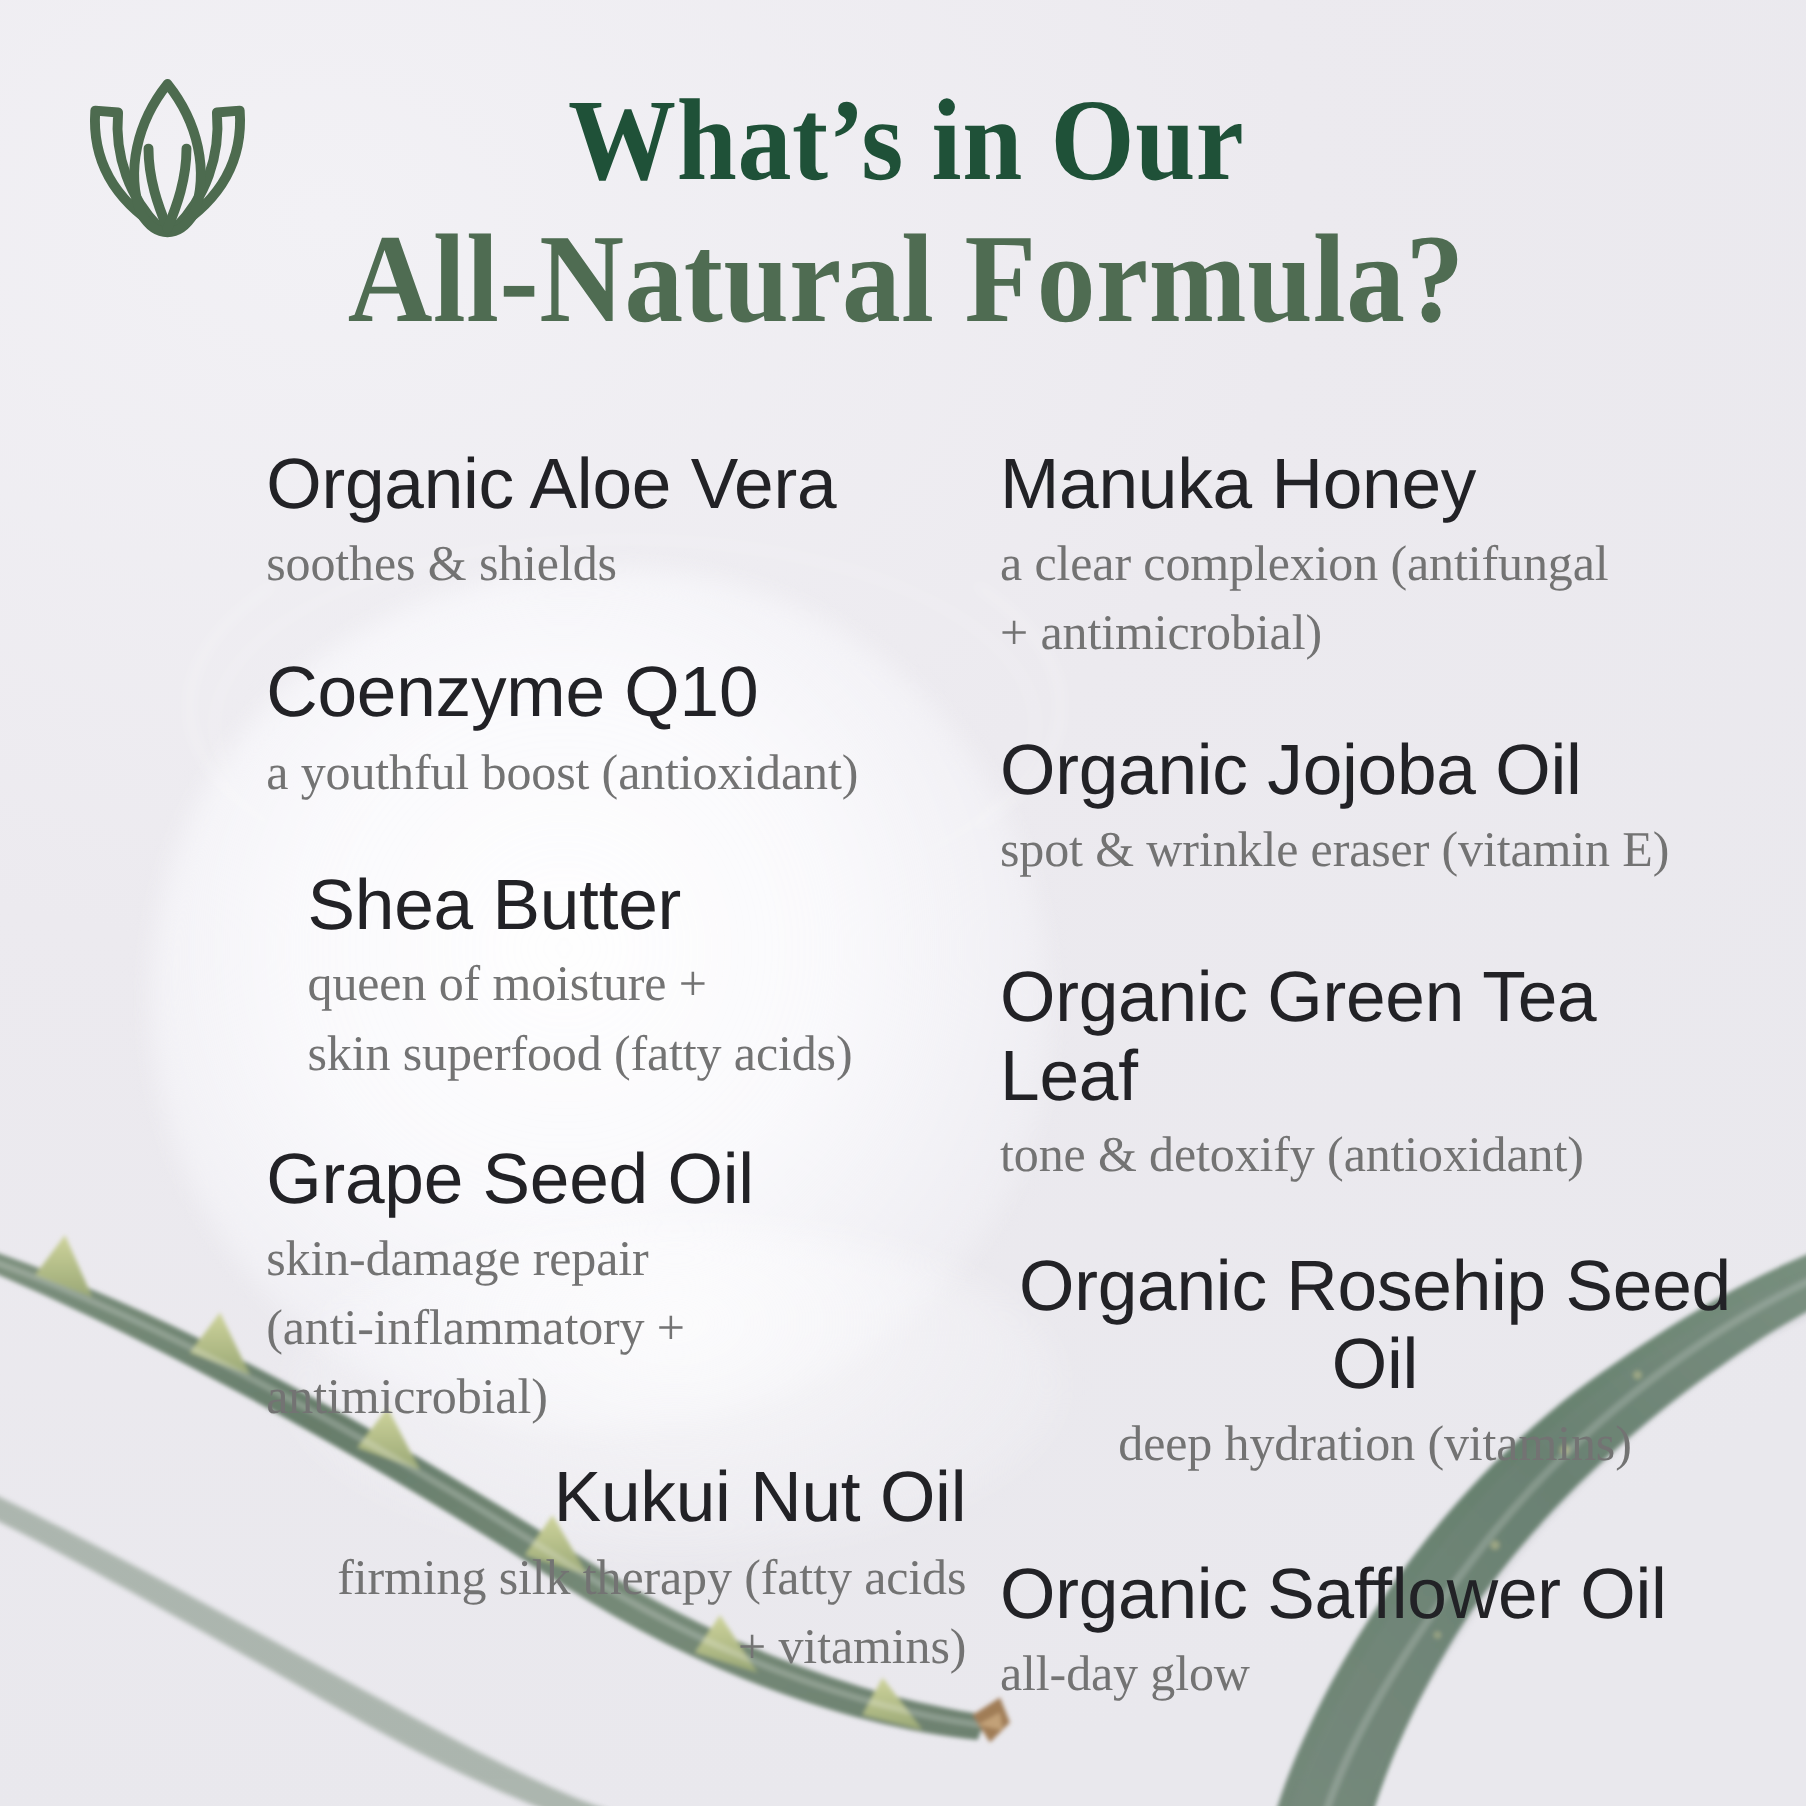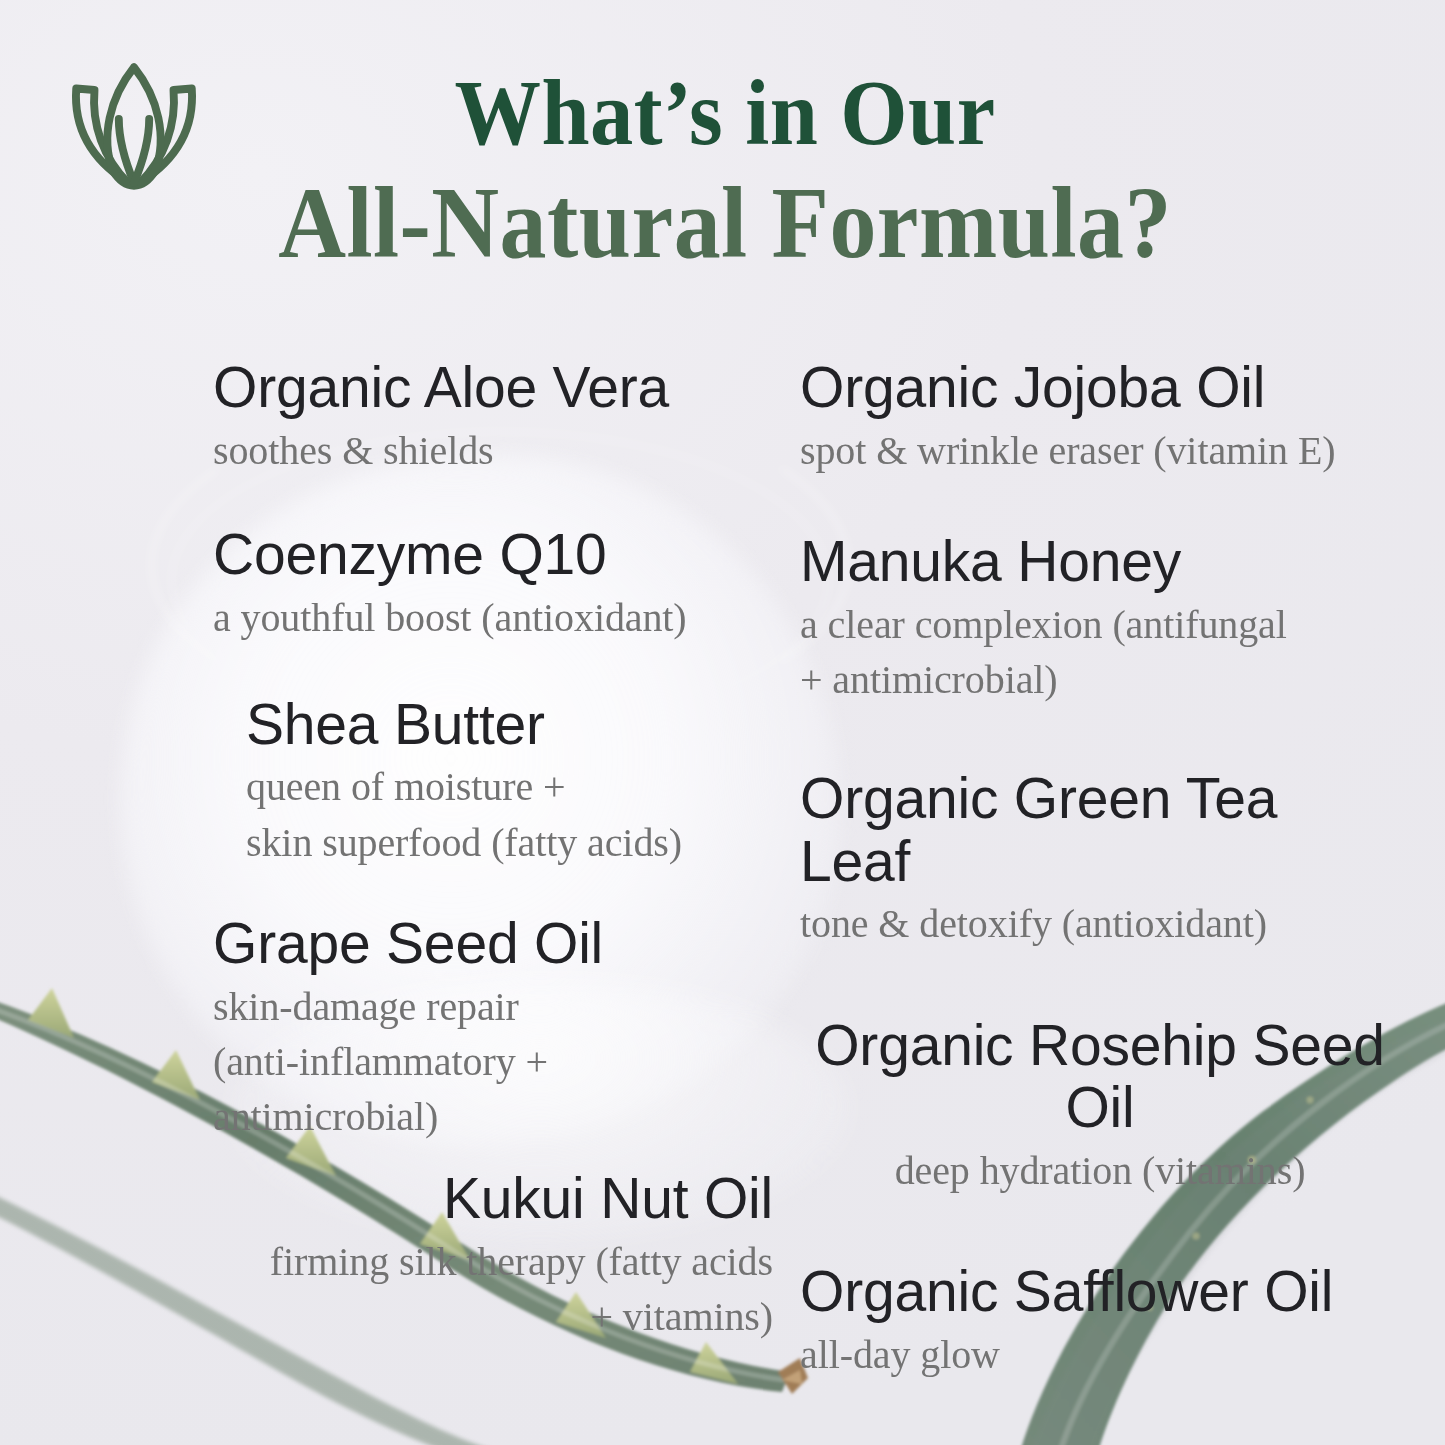--- a/index.html
+++ b/index.html
@@ -172,21 +172,21 @@
 
   
   .col-left  .ingredient:nth-child(1) { margin-bottom: 45px; }
   .col-left  .ingredient:nth-child(2) { margin-bottom: 48px; }
   .col-left  .ingredient:nth-child(3) { margin-bottom: 42px; margin-left: 33px; }
   .col-left  .ingredient:nth-child(4) { margin-bottom: 23px; }
   .col-left  .ingredient:nth-child(5) { margin-bottom: 0; text-align: right; }
 
   .col-right .ingredient:nth-child(1) { margin-bottom: 52px; }
   .col-right .ingredient:nth-child(2) { margin-bottom: 60px; }
-  .col-right .ingredient:nth-child(3) { margin-bottom: 62px; }
+  .col-right .ingredient:nth-child(3) { margin-bottom: 46px; }
   .col-right .ingredient:nth-child(4) { margin-bottom: 62px; text-align: center; }
   .col-right .ingredient:nth-child(5) { margin-bottom: 0; }
 </style>
 </head>
 <body>
 
 <div class="poster">
 
   <div class="bg-wash"></div>
   <div class="cream-blob"></div>
@@ -321,31 +321,31 @@
         <div class="ing-name">Kukui Nut Oil</div>
         <div class="ing-desc">firming silk therapy (fatty acids
 + vitamins)</div>
       </div>
 
     </div>
 
     <div class="col col-right">
 
       <div class="ingredient">
-        <div class="ing-name">Organic Jojoba Oil</div>
-        <div class="ing-desc">spot &amp; wrinkle eraser (vitamin E)</div>
-      </div>
-
-      <div class="ingredient">
         <div class="ing-name">Manuka Honey</div>
         <div class="ing-desc">a clear complexion (antifungal
 + antimicrobial)</div>
       </div>
 
       <div class="ingredient">
+        <div class="ing-name">Organic Jojoba Oil</div>
+        <div class="ing-desc">spot &amp; wrinkle eraser (vitamin E)</div>
+      </div>
+
+      <div class="ingredient">
         <div class="ing-name">Organic Green Tea Leaf</div>
         <div class="ing-desc">tone &amp; detoxify (antioxidant)</div>
       </div>
 
       <div class="ingredient">
         <div class="ing-name">Organic Rosehip Seed Oil</div>
         <div class="ing-desc">deep hydration (vitamins)</div>
       </div>
 
       <div class="ingredient">

